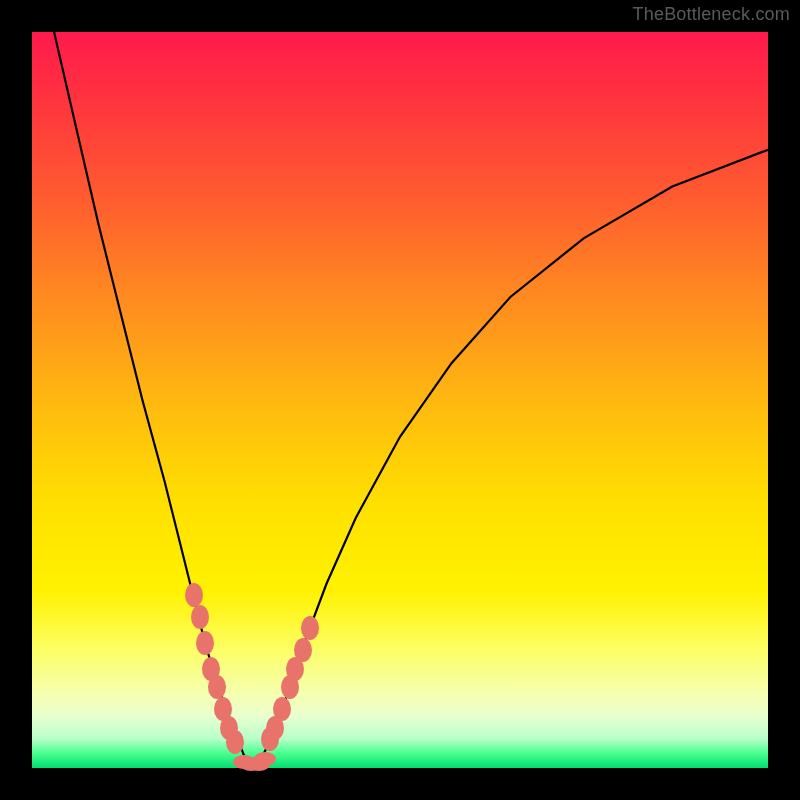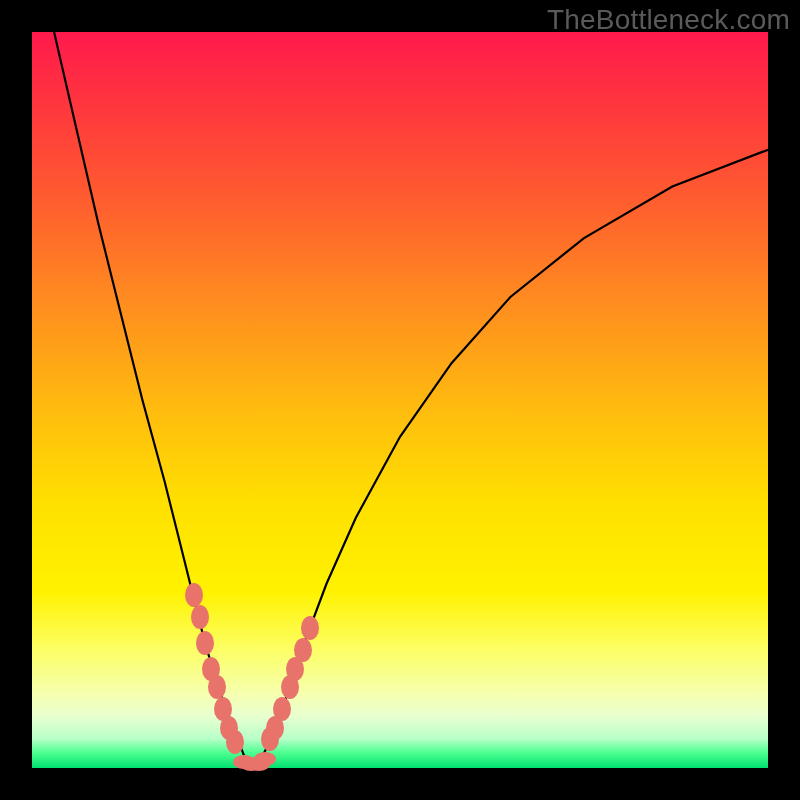--- a/index.html
+++ b/index.html
@@ -36,21 +36,21 @@
       #b8ffc8 96%,
       #4aff90 98%,
       #00e070 100%
     );
   }
   .watermark {
     position: absolute;
     top: 4px;
     right: 10px;
     font-family: Arial, Helvetica, sans-serif;
-    font-size: 28px;
+    font-size: 18px;
     font-weight: 500;
     color: #5a5a5a;
     letter-spacing: 0.2px;
   }
   .curve {
     position: absolute;
     left: 0;
     top: 0;
     width: 736px;
     height: 736px;

